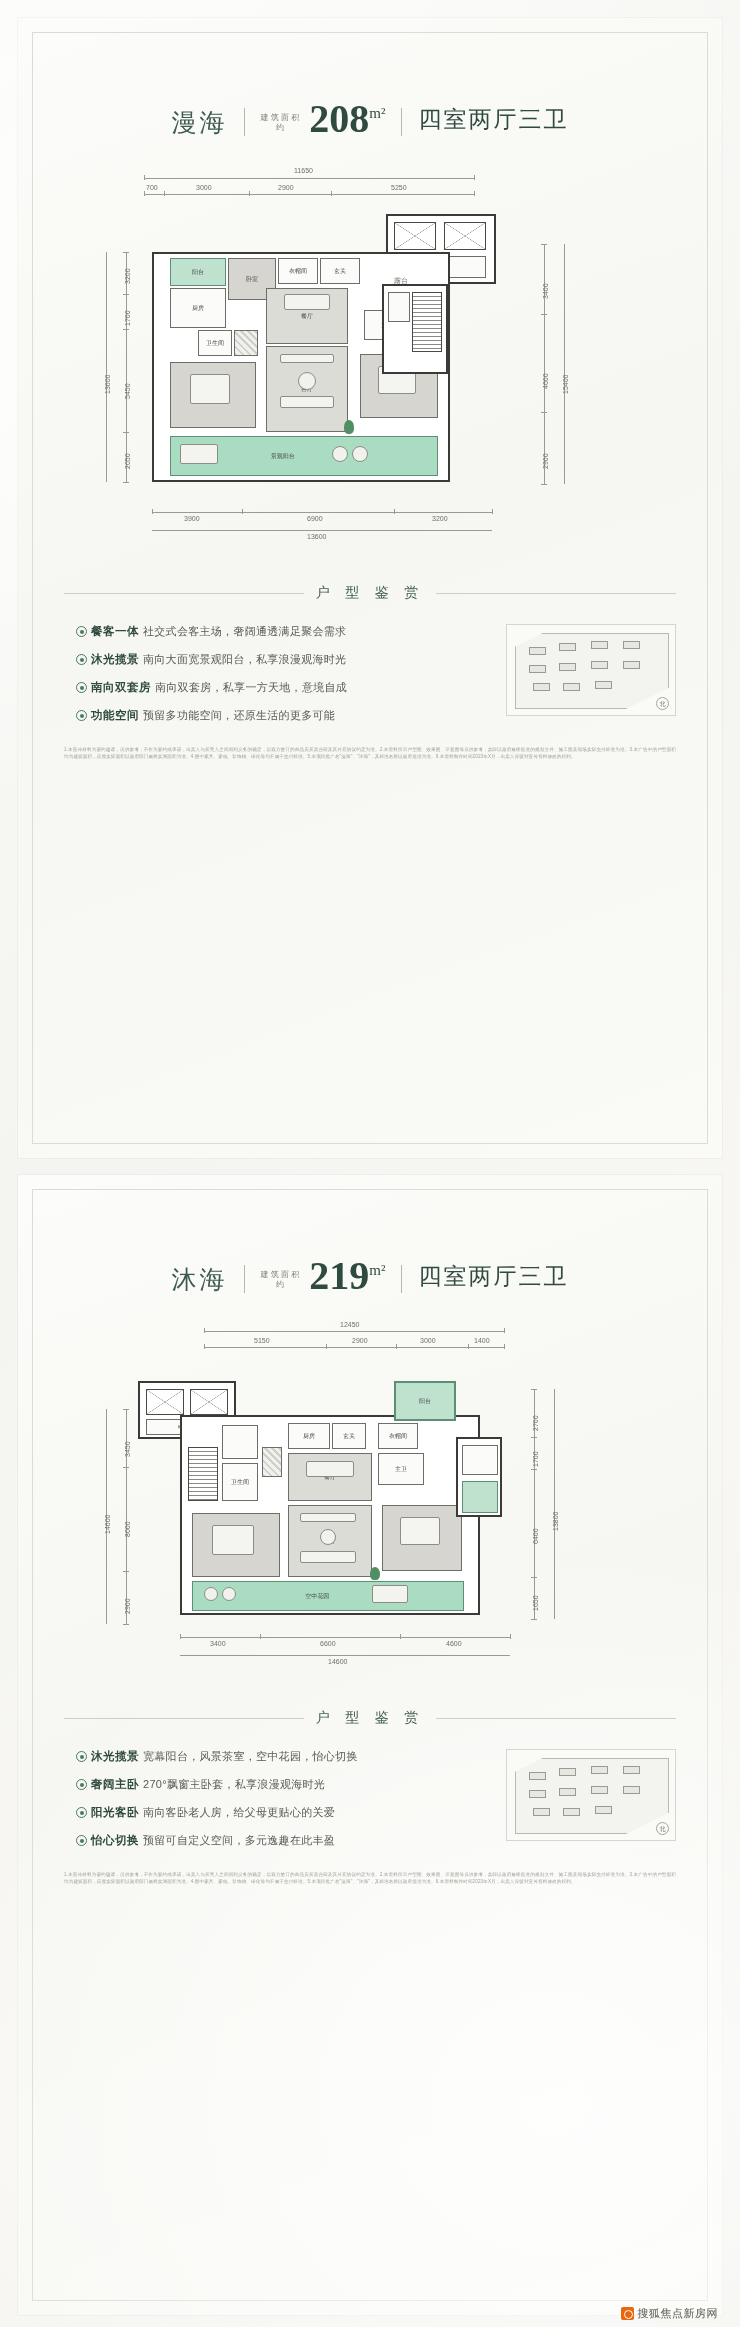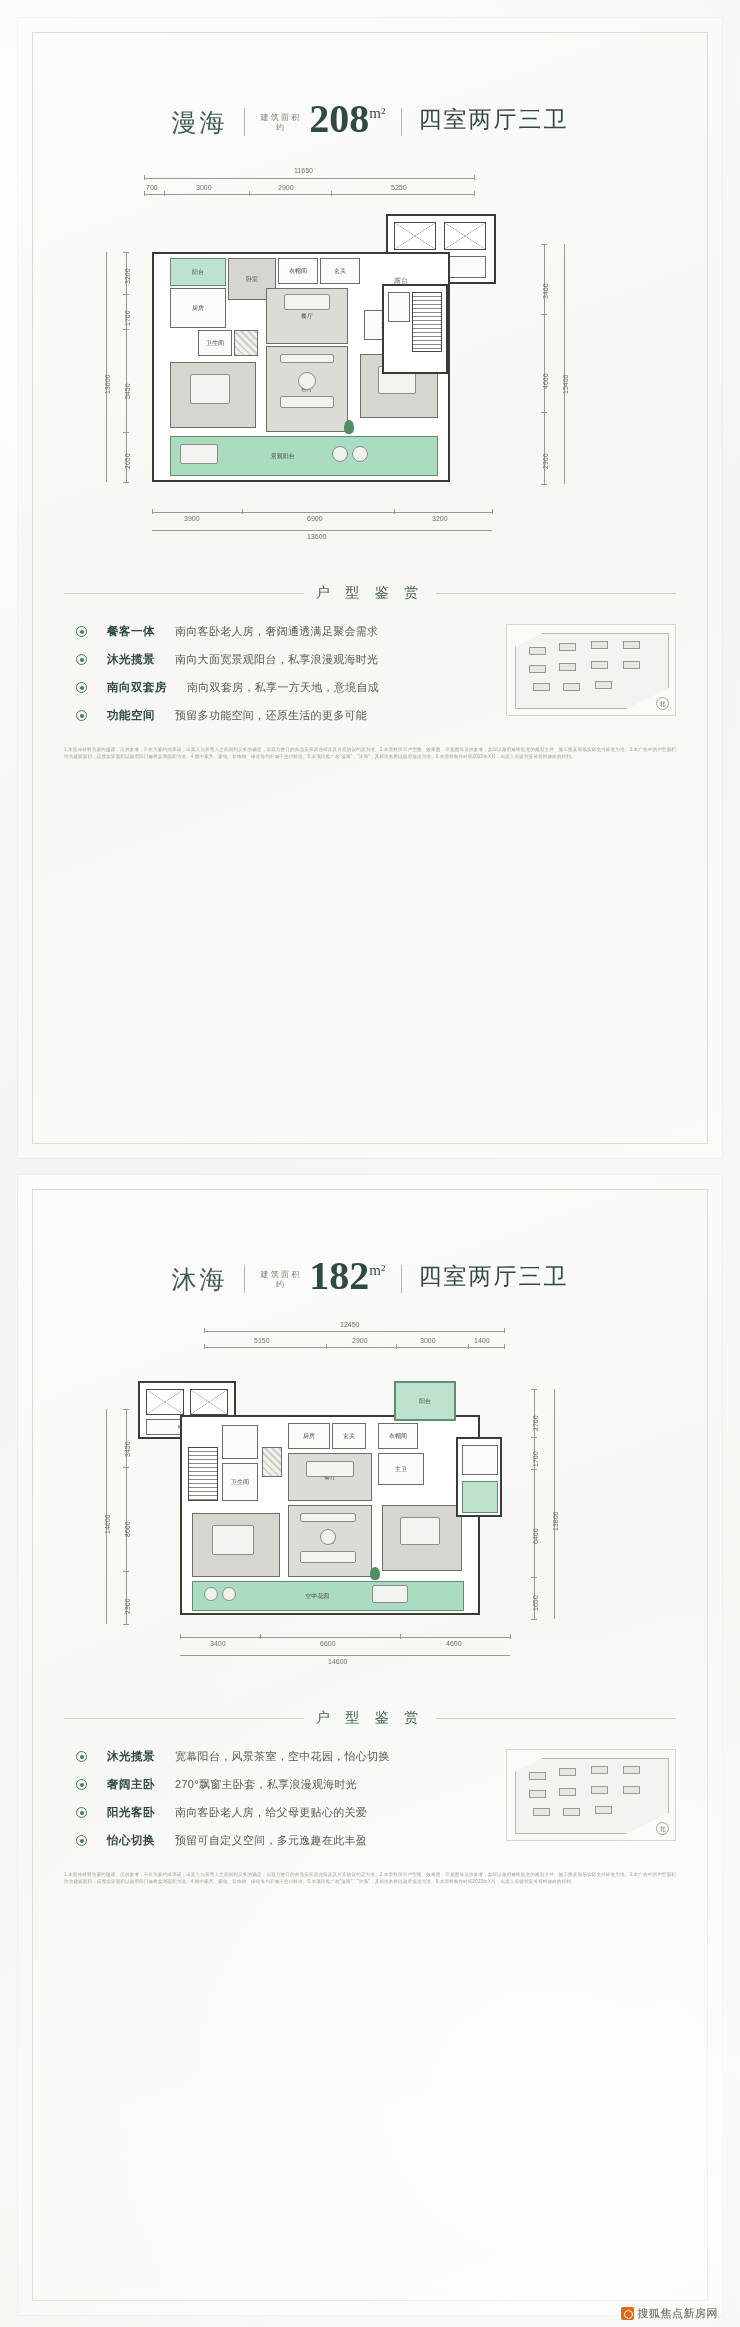--- a/index.html
+++ b/index.html
@@ -155,21 +155,21 @@
     font-family: "Liberation Serif", "DejaVu Serif", serif;
     font-size: 14px; color: #44604f; letter-spacing: 6px; white-space: nowrap;
   }
 
   
   .feat-area {
     display: flex; margin: 22px auto 0; width: 612px; align-items: flex-start;
   }
   .feat-list { flex: 1; padding-left: 12px; }
   .feat {
-    display: flex; align-items: center; margin-bottom: 13px; gap: 20px;
+    display: flex; align-items: center; margin-bottom: 13px; gap: 4px;
   }
   .fdot {
     width: 11px; height: 11px; border: 1px solid #4a7a5e; border-radius: 50%;
     position: relative; flex: 0 0 auto;
   }
   .fdot::after {
     content:""; position:absolute; left:2.5px; top:2.5px; width:4px; height:4px;
     background:#4a7a5e; border-radius:50%;
   }
   .fkey {
@@ -378,21 +378,21 @@
         <div class="ln"></div>
         <div class="tx">户 型 鉴 赏</div>
         <div class="ln"></div>
       </div>
 
       <div class="feat-area">
         <div class="feat-list">
           <div class="feat">
             <span class="fdot"></span>
             <span class="fkey">餐客一体</span>
-            <span class="fval">南向客卧老人房，奢阔通透满足聚会需求</span>
+            <span class="fval">社交式会客主场，奢阔通透满足聚会需求</span>
           </div>
           <div class="feat">
             <span class="fdot"></span>
             <span class="fkey">沐光揽景</span>
             <span class="fval">南向大面宽景观阳台，私享浪漫观海时光</span>
           </div>
           <div class="feat">
             <span class="fdot"></span>
             <span class="fkey">南向双套房</span>
             <span class="fval">南向双套房，私享一方天地，意境自成</span>
@@ -429,21 +429,21 @@
     <div class="panel-inner"></div>
     <div class="content">
 
       <div class="title-row">
         <div class="t-name">沐海</div>
         <div class="t-sep"></div>
         <div class="t-unitlabel">
           <div>建 筑 面 积</div>
           <div>约</div>
         </div>
-        <div class="t-area"><span>182</span><span class="t-sq">m²</span></div>
+        <div class="t-area"><span>219</span><span class="t-sq">m²</span></div>
         <div class="t-sep"></div>
         <div class="t-rooms">四室两厅三卫</div>
       </div>
 
       <div class="plan-wrap p2">
 
         <div class="dimline dim-h" style="left:140px;top:12px;width:300px;"></div>
         <div class="dimtick" style="left:140px;top:9px;"></div>
         <div class="dimtick" style="left:440px;top:9px;"></div>
         <div class="dimtxt" style="left:276px;top:2px;">12450</div>

